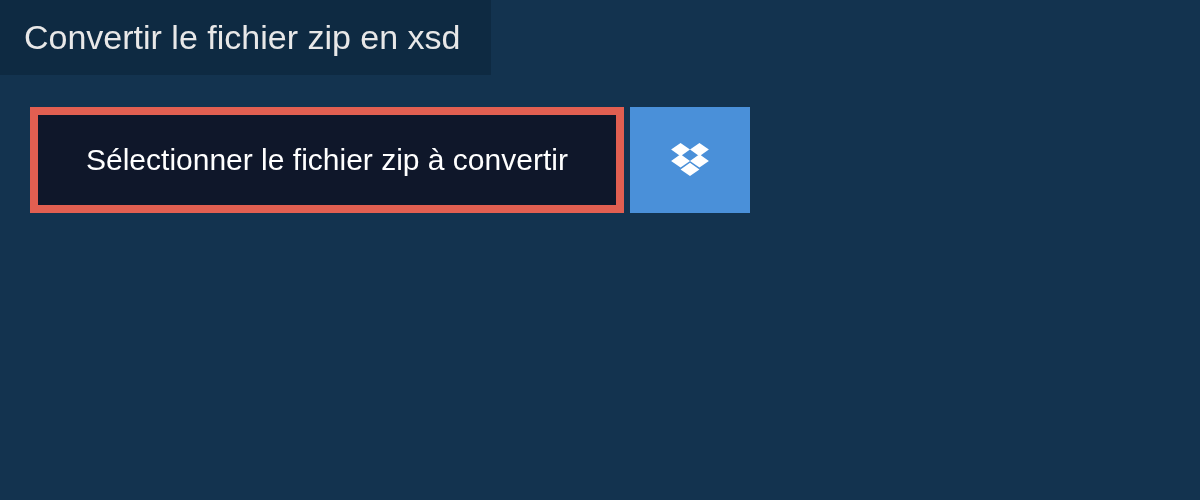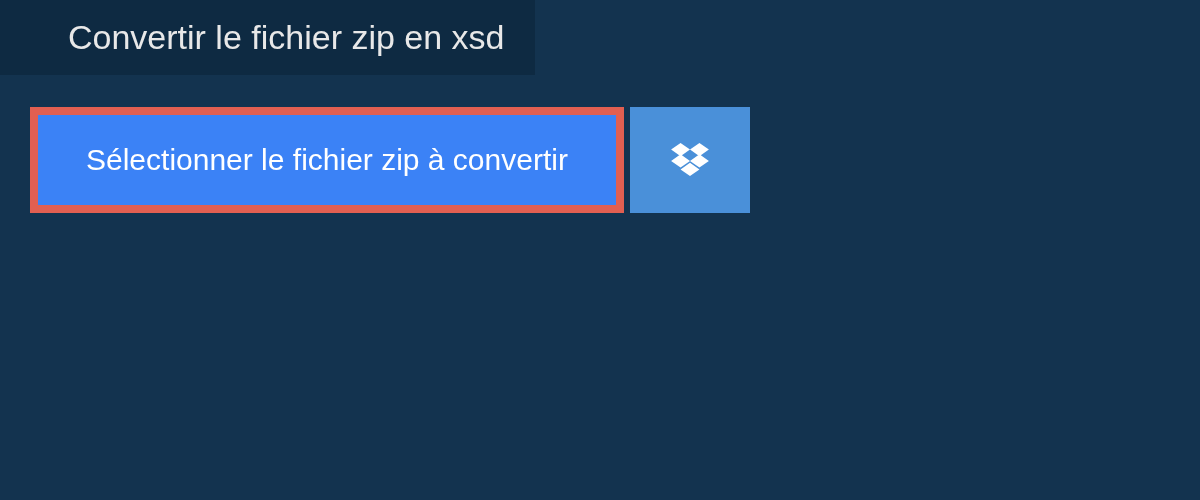--- a/index.html
+++ b/index.html
@@ -18,31 +18,30 @@
     }
     .title-bar {
       background-color: #0e2a42;
       display: inline-block;
       padding: 18px 30px 18px 24px;
     }
     .title-text {
       color: #e8e8e8;
       font-size: 34px;
       font-weight: 300;
-      margin-left: 44px;
     }
     .action-row {
       margin-top: 32px;
       margin-left: 30px;
       display: flex;
       align-items: stretch;
       gap: 0;
     }
     .select-button {
-      background-color: #3b82f6;
+      background-color: #0f172a;
       border: 8px solid #e15f51;
       padding: 28px 48px;
       cursor: pointer;
       display: flex;
       align-items: center;
       justify-content: center;
     }
     .select-button-label {
       color: #ffffff;
       font-size: 30px;

